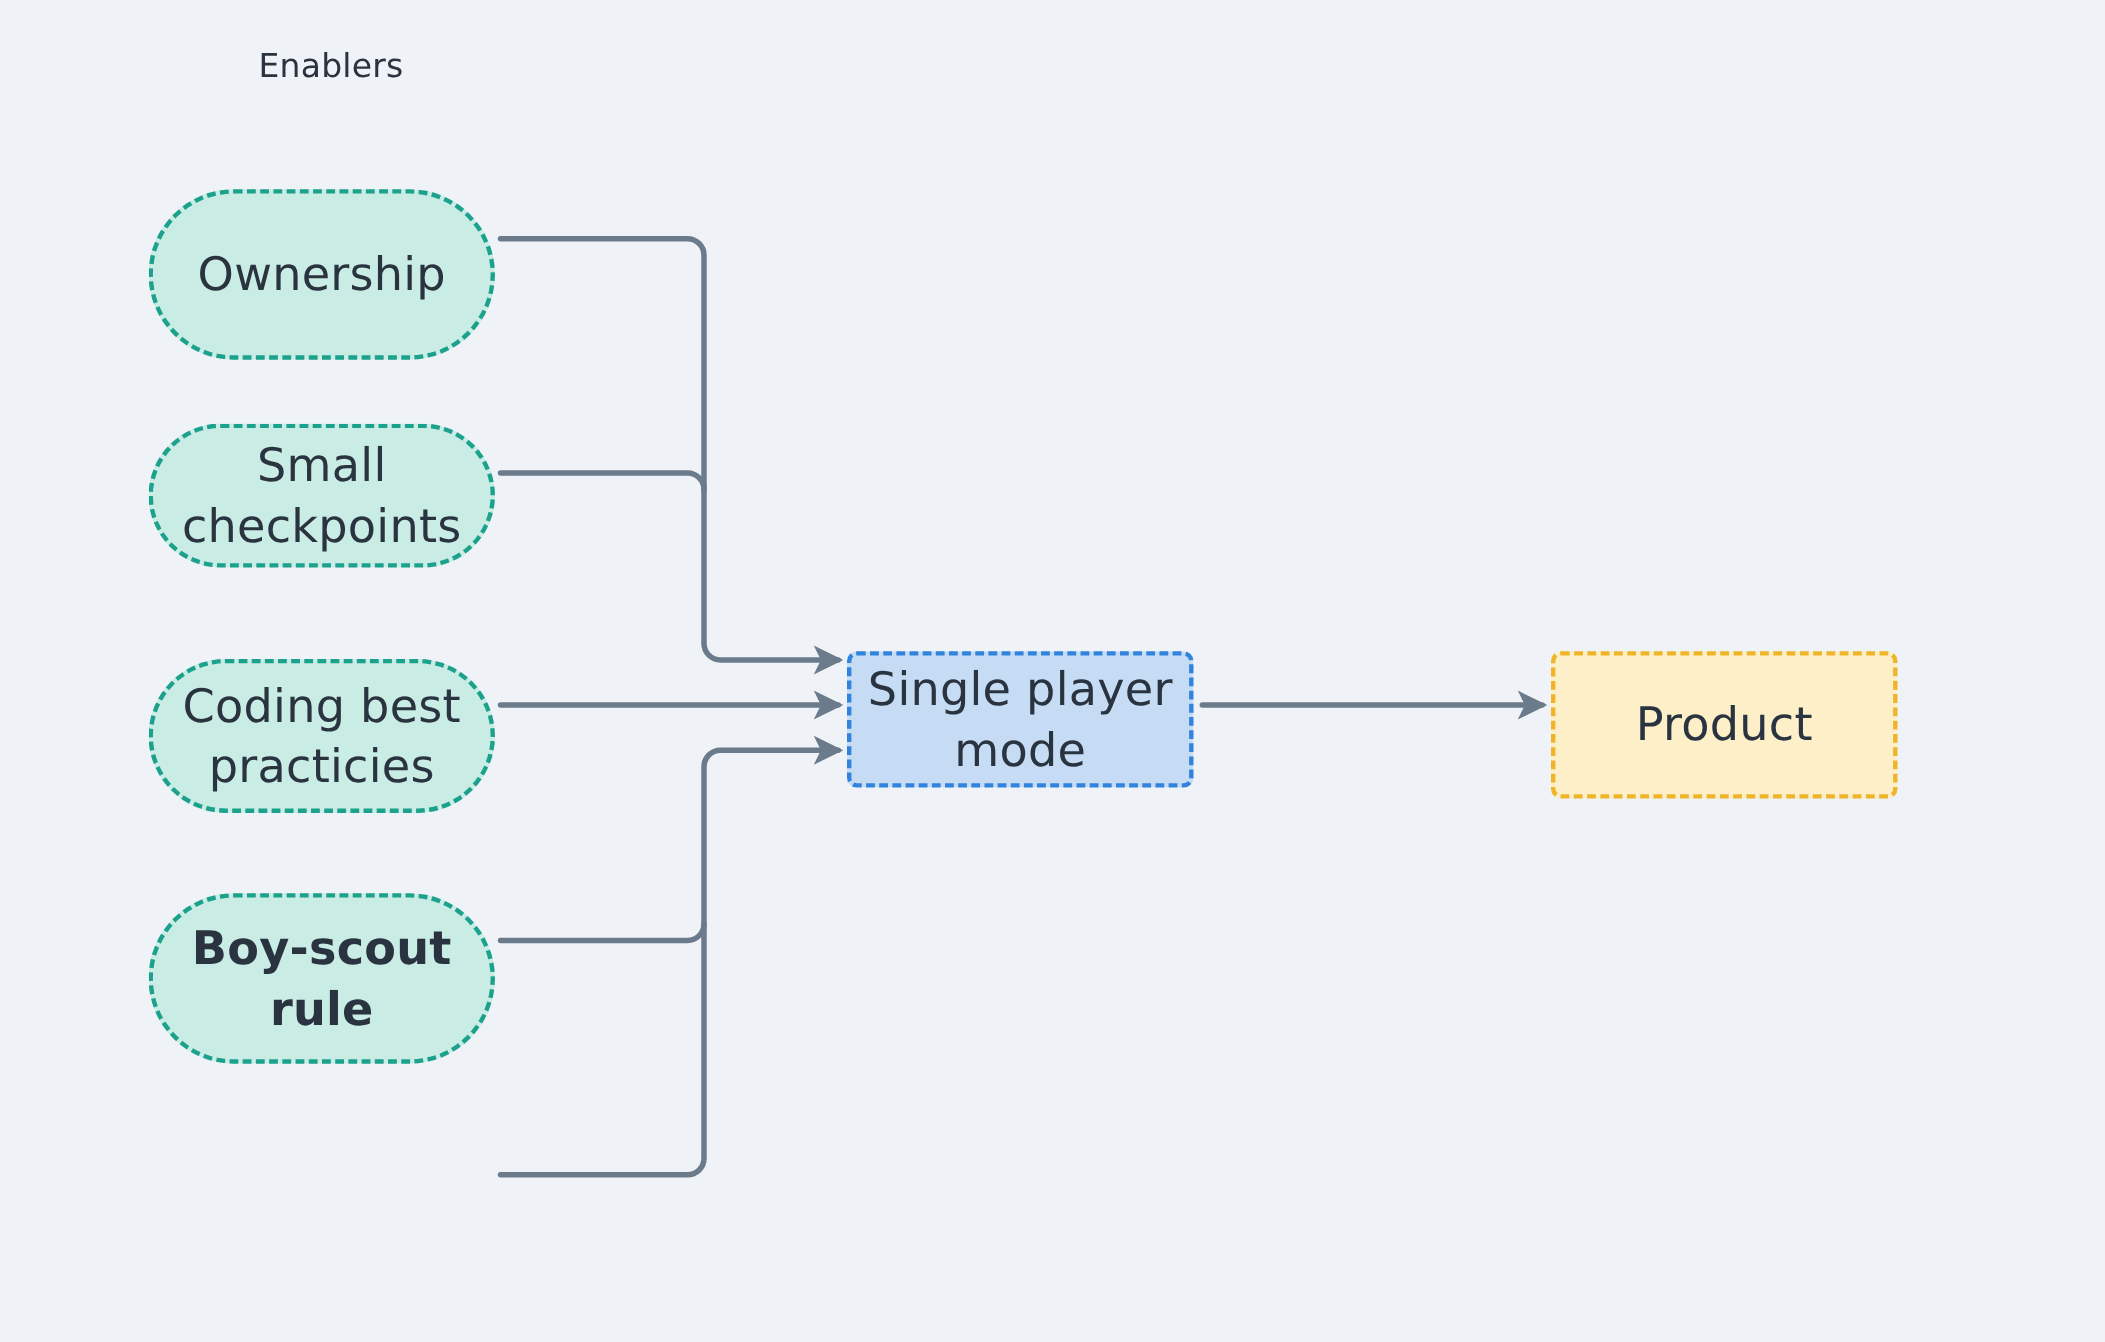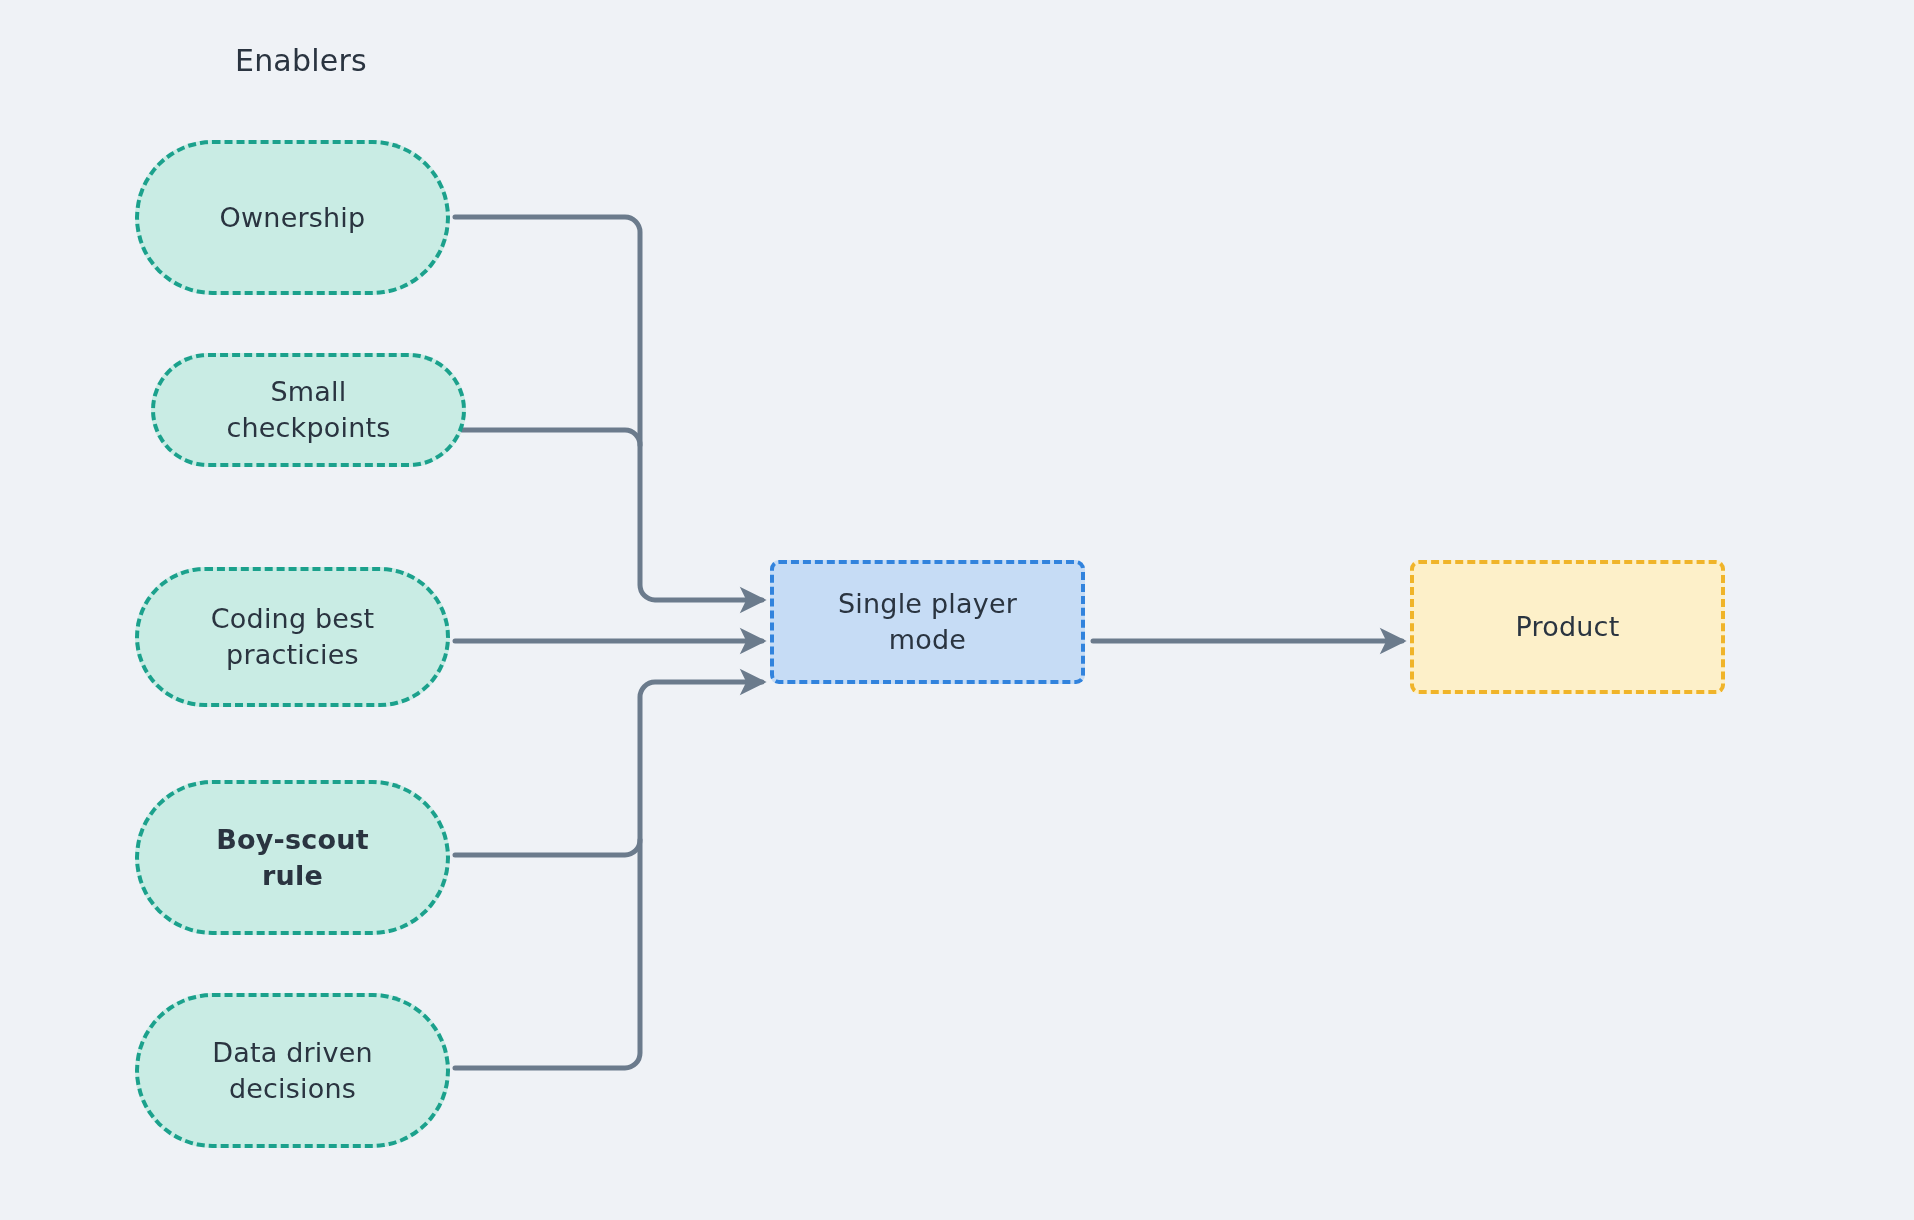--- a/index.html
+++ b/index.html
@@ -29,24 +29,25 @@
   }
 
   .node {
     position: absolute;
     box-sizing: border-box;
     display: flex;
     align-items: center;
     justify-content: center;
     text-align: center;
     color: #2a3440;
-    font-size: 27px;
+    font-size: 42px;
     line-height: 1.32;
     letter-spacing: 0.2px;
     white-space: pre-line;
+    margin-top: 32px;
   }
 
   .node.enabler {
     background: #c9ece4;
     border: 4px dashed #1ba18c;
     border-radius: 999px;
   }
 
   .node.focus {
     background: #c6dcf5;
@@ -101,30 +102,28 @@
                H 762"></path>
 
       <path marker-end="url(#arrow)" d="M 1093 641 H 1402"></path>
     </g>
   </svg>
 
   <div class="group-label" style="left:235px; top:43px;">Enablers</div>
 
   <div class="node enabler" style="left:135px; top:140px; width:315px; height:155px;">Ownership</div>
 
-  <div class="node enabler" style="left:151px; top:353px; width:315px; height:114px;">Small
+  <div class="node enabler" style="left:135px; top:353px; width:315px; height:131px;">Small
 checkpoints</div>
 
   <div class="node enabler" style="left:135px; top:567px; width:315px; height:140px;">Coding best
 practicies</div>
 
   <div class="node enabler" style="left:135px; top:780px; width:315px; height:155px;font-weight:bold;">Boy-scout
 rule</div>
 
-  <div class="node enabler" style="left:135px; top:993px; width:315px; height:155px;">Data driven
-decisions</div>
 
   <div class="node focus" style="left:770px; top:560px; width:315px; height:124px;">Single player
 mode</div>
 
   <div class="node outcome" style="left:1410px; top:560px; width:315px; height:134px;">Product</div>
 
 </div>
 
 </body></html>

